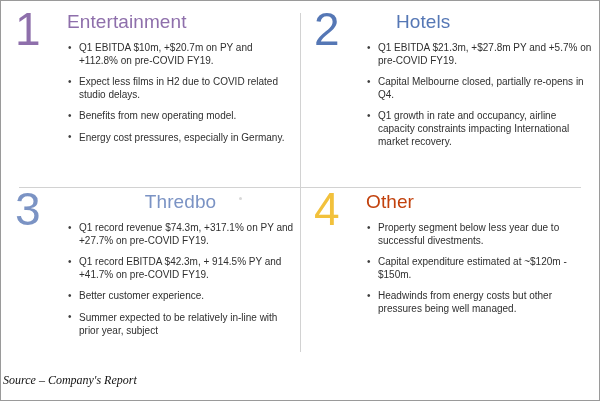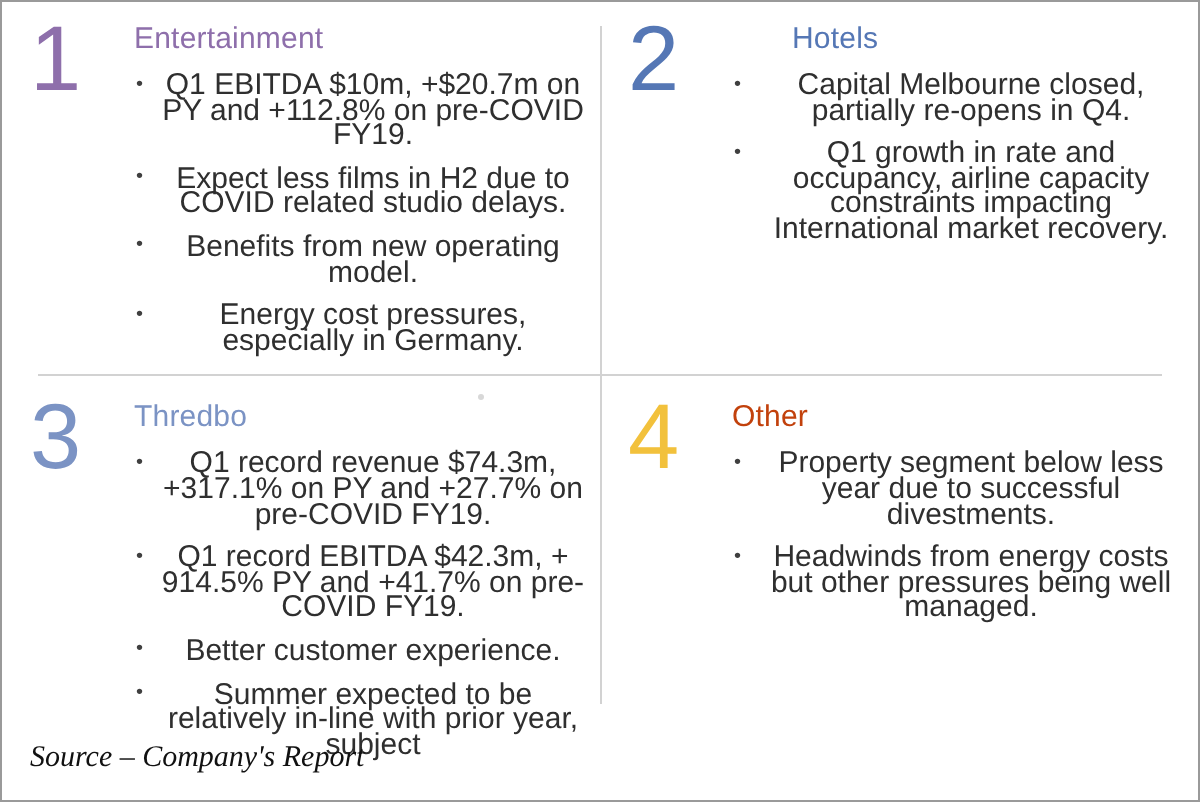--- a/index.html
+++ b/index.html
@@ -46,54 +46,53 @@
     width: 46px;
     flex: 0 0 46px;
     text-align: left;
     padding-top: 0px;
   }
   .body-col {
     flex: 1 1 auto;
     padding-left: 6px;
   }
   .heading {
-    font-size: 15px;
+    font-size: 19px;
     font-weight: 400;
     margin: 2px 0 9px 0;
     letter-spacing: 0.1px;
   }
   ul.bullets {
     list-style: none;
     margin: 0;
     padding: 0;
   }
   ul.bullets li {
     position: relative;
     padding-left: 12px;
     margin-bottom: 9px;
-    font-size: 15px;
+    font-size: 10px;
     line-height: 12.6px;
     color: #2f2f2f;
-    text-align: center;
   }
   ul.bullets li::before {
     content: "\2022";
     position: absolute;
     left: 1px;
     top: -0.5px;
     font-size: 10px;
     color: #3f3f3f;
   }
   
   .c-purple .numeral { color: #8e6fab; }
   .c-purple .heading { color: #8e6fab; }
   .c-blue .numeral { color: #5577b5; }
   .c-blue .heading { color: #5577b5; margin-left: 30px; }
   .c-steel .numeral { color: #7b93c4; }
-  .c-steel .heading { color: #7b93c4; }
+  .c-steel .heading { color: #7b93c4; text-align: center; }
   .c-gold .numeral { color: #f2c13c; }
   .c-gold .heading { color: #c2410c; }
 
   .hline {
     position: absolute;
     left: 18px;
     right: 18px;
     top: 186px;
     height: 1px;
     background: #d2d2d2;
@@ -101,25 +100,25 @@
   .vline {
     position: absolute;
     top: 12px;
     bottom: 48px;
     left: 299px;
     width: 1px;
     background: #d2d2d2;
   }
   .source {
     position: absolute;
-    left: 14px;
+    left: 2px;
     bottom: 12px;
     font-family: "Liberation Serif", serif;
     font-style: italic;
-    font-size: 15px;
+    font-size: 12px;
     color: #111111;
   }
   .tiny-dot {
     position: absolute;
     left: 238px;
     top: 196px;
     width: 3px;
     height: 3px;
     background: #d8d8d8;
     border-radius: 50%;
@@ -147,20 +146,21 @@
           <li>Energy cost pressures, especially in Germany.</li>
         </ul>
       </div>
     </div>
 
     <div class="quad c-blue">
       <div class="numeral">2</div>
       <div class="body-col">
         <div class="heading">Hotels</div>
         <ul class="bullets">
+          <li>Q1 EBITDA $21.3m, +$27.8m PY and +5.7% on pre-COVID FY19.</li>
           <li>Capital Melbourne closed, partially re-opens in Q4.</li>
           <li>Q1 growth in rate and occupancy, airline capacity constraints impacting International market recovery.</li>
         </ul>
       </div>
     </div>
 
     <div class="quad c-steel">
       <div class="numeral">3</div>
       <div class="body-col">
         <div class="heading">Thredbo</div>
@@ -172,20 +172,21 @@
         </ul>
       </div>
     </div>
 
     <div class="quad c-gold">
       <div class="numeral">4</div>
       <div class="body-col">
         <div class="heading">Other</div>
         <ul class="bullets">
           <li>Property segment below less year due to successful divestments.</li>
+          <li>Capital expenditure estimated at ~$120m - $150m.</li>
           <li>Headwinds from energy costs but other pressures being well managed.</li>
         </ul>
       </div>
     </div>
 
   </div>
 
   <div class="source">Source – Company's Report</div>
 
 </div>

